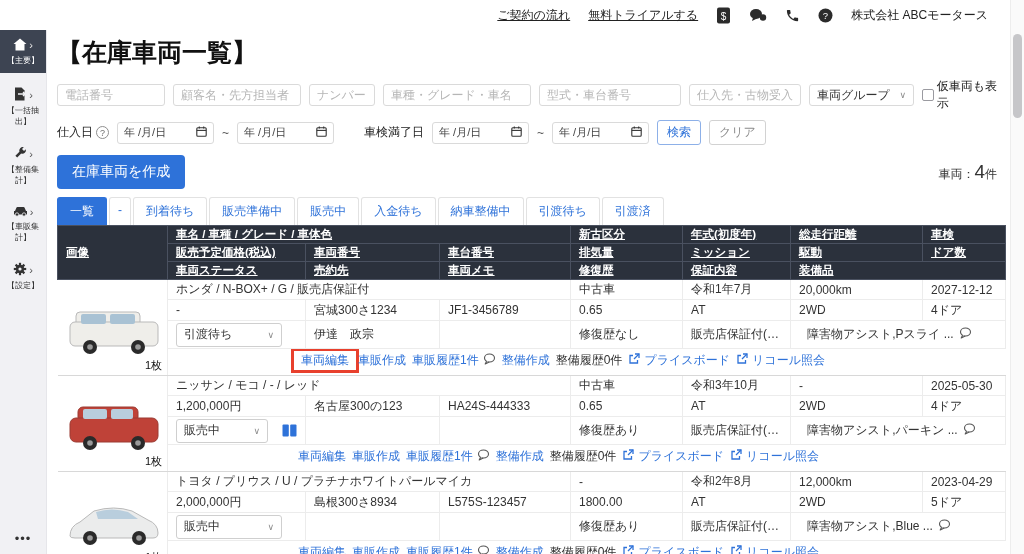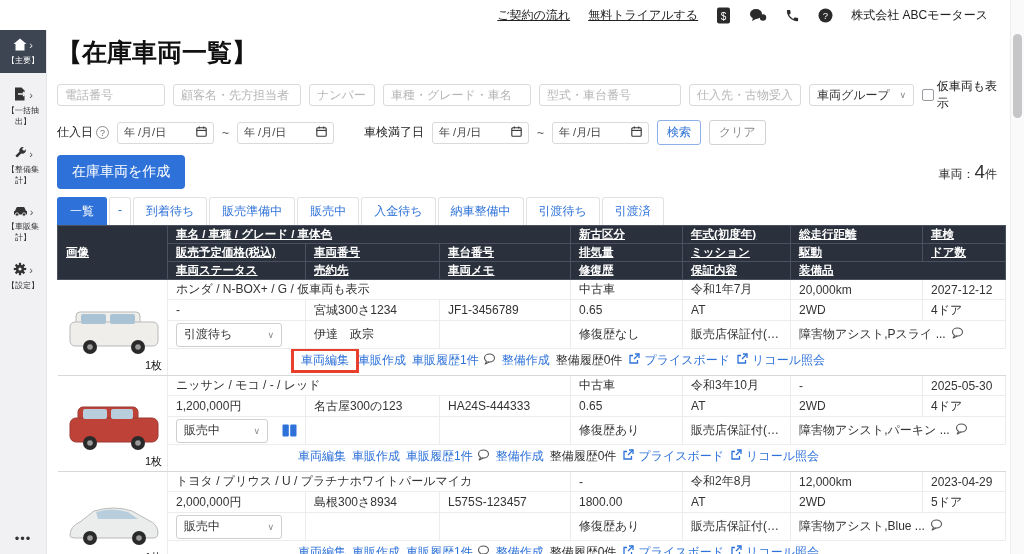--- a/index.html
+++ b/index.html
@@ -95,21 +95,21 @@
   .status-select { width:106px; height:24px; border:1px solid #cfcfcf; border-radius:3px;
     display:inline-flex; align-items:center; justify-content:space-between;
     padding:0 7px; background:#fff; cursor:pointer; font-size:12px; }
   .status-wrap { display:flex; align-items:center; gap:14px; }
   .book-icon { display:inline-flex; cursor:pointer; }
 
   .alinks { display:flex; gap:6px; align-items:center; }
   .alink { color:#2e72d9; text-decoration:none; display:inline-flex; align-items:center; gap:4px; }
   .alink.dark { color:#333; cursor:default; }
   .annot { border:3px solid #e8402d; padding:1px 7px; margin:-4px -7px; }
-  .equip-cell { display:flex; align-items:center; gap:5px; }
+  .equip-cell { display:flex; align-items:center; gap:5px;margin-left:8px; }
   .equip-text { overflow:hidden; text-overflow:ellipsis; white-space:nowrap; }
 
   
   .scroll-strip { position:absolute; right:0; top:0; bottom:0; width:14px; background:#fafafa;
     border-left:1px solid #ededed; }
   .scroll-thumb { position:absolute; right:2px; top:34px; width:9px; height:84px;
     background:#c6c6c9; border-radius:5px; cursor:pointer; }
 </style>
 </head>
 <body>
@@ -348,21 +348,21 @@
           </g>
           <rect x="15" y="6" width="25" height="10" rx="2" fill="#a9c2d4"></rect>
           <rect x="44" y="6" width="25" height="10" rx="2" fill="#a9c2d4"></rect>
           <circle cx="24" cy="39" r="7" fill="#2a2a2a"></circle>
               <circle cx="72" cy="39" r="7" fill="#2a2a2a"></circle>
           <circle cx="24" cy="39" r="2.8" fill="#9a9a9a"></circle>
               <circle cx="72" cy="39" r="2.8" fill="#9a9a9a"></circle>
         </svg>
         <span class="photo-count">1枚</span>
       </td>
-      <td colspan="3">ホンダ / N-BOX+ / G / 仮車両も表示</td>
+      <td colspan="3">ホンダ / N-BOX+ / G / 販売店保証付</td>
       <td>中古車</td>
       <td>令和1年7月</td>
       <td>20,000km</td>
       <td>2027-12-12</td>
     </tr>
     <tr class="vals-row">
       <td>-</td>
       <td>宮城300さ1234</td>
       <td>JF1-3456789</td>
       <td>0.65</td>

